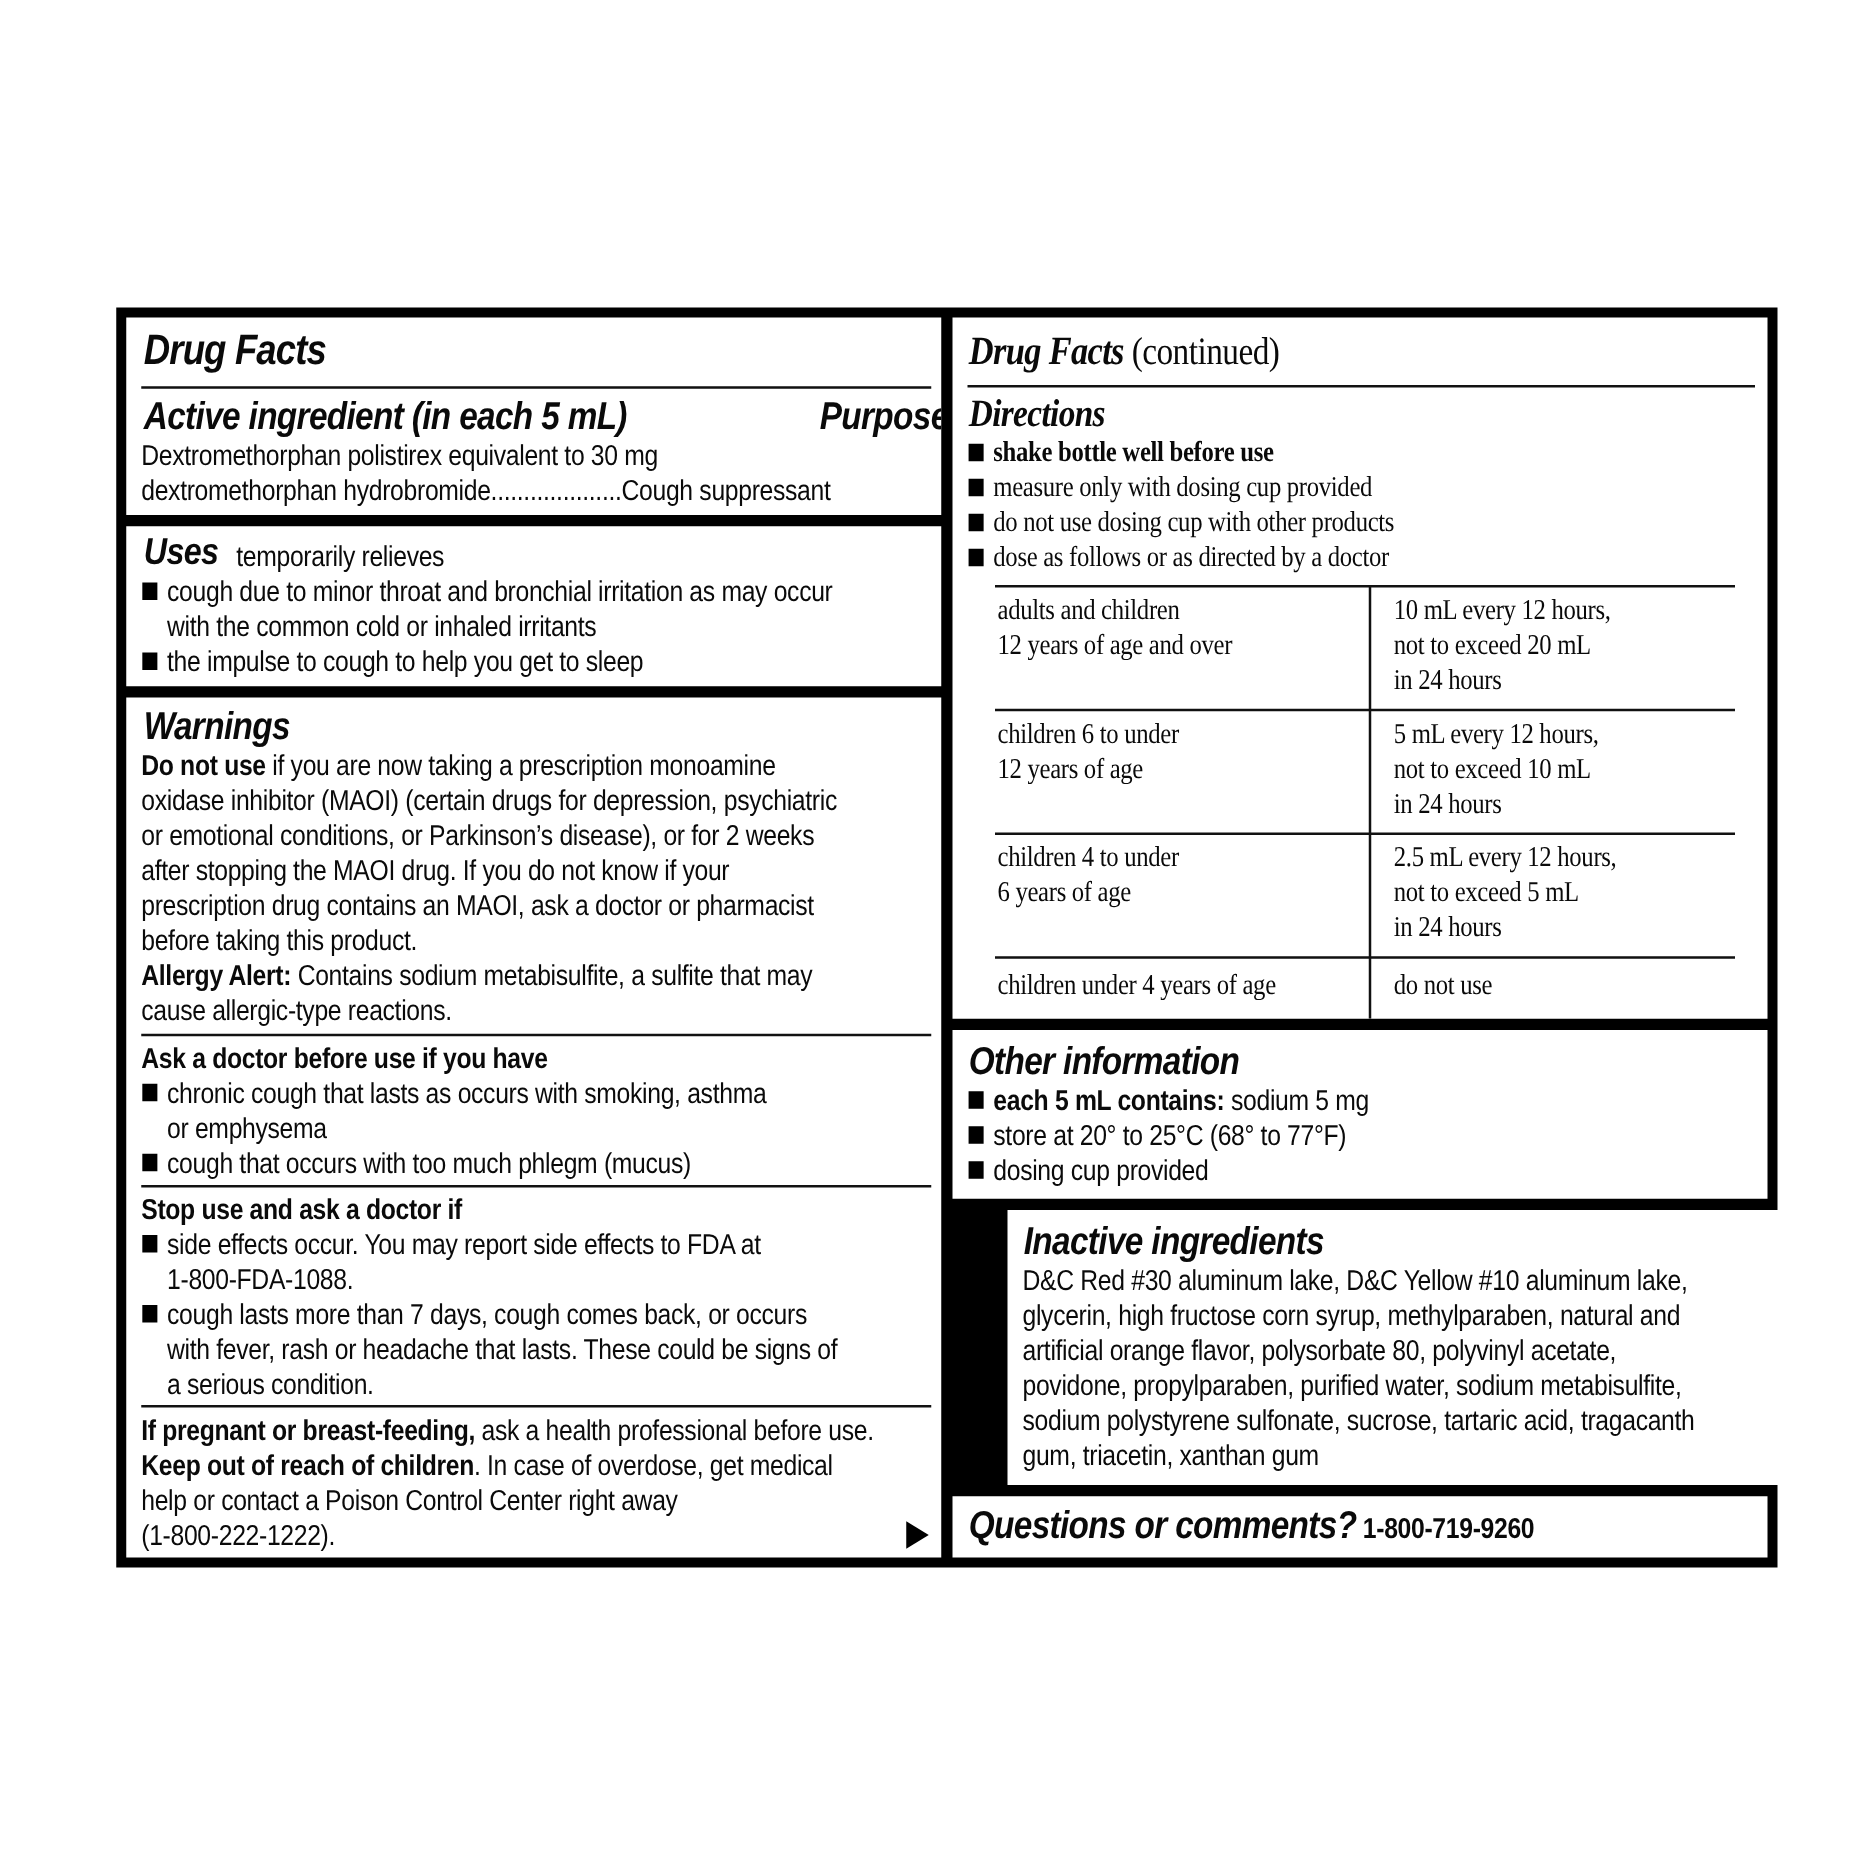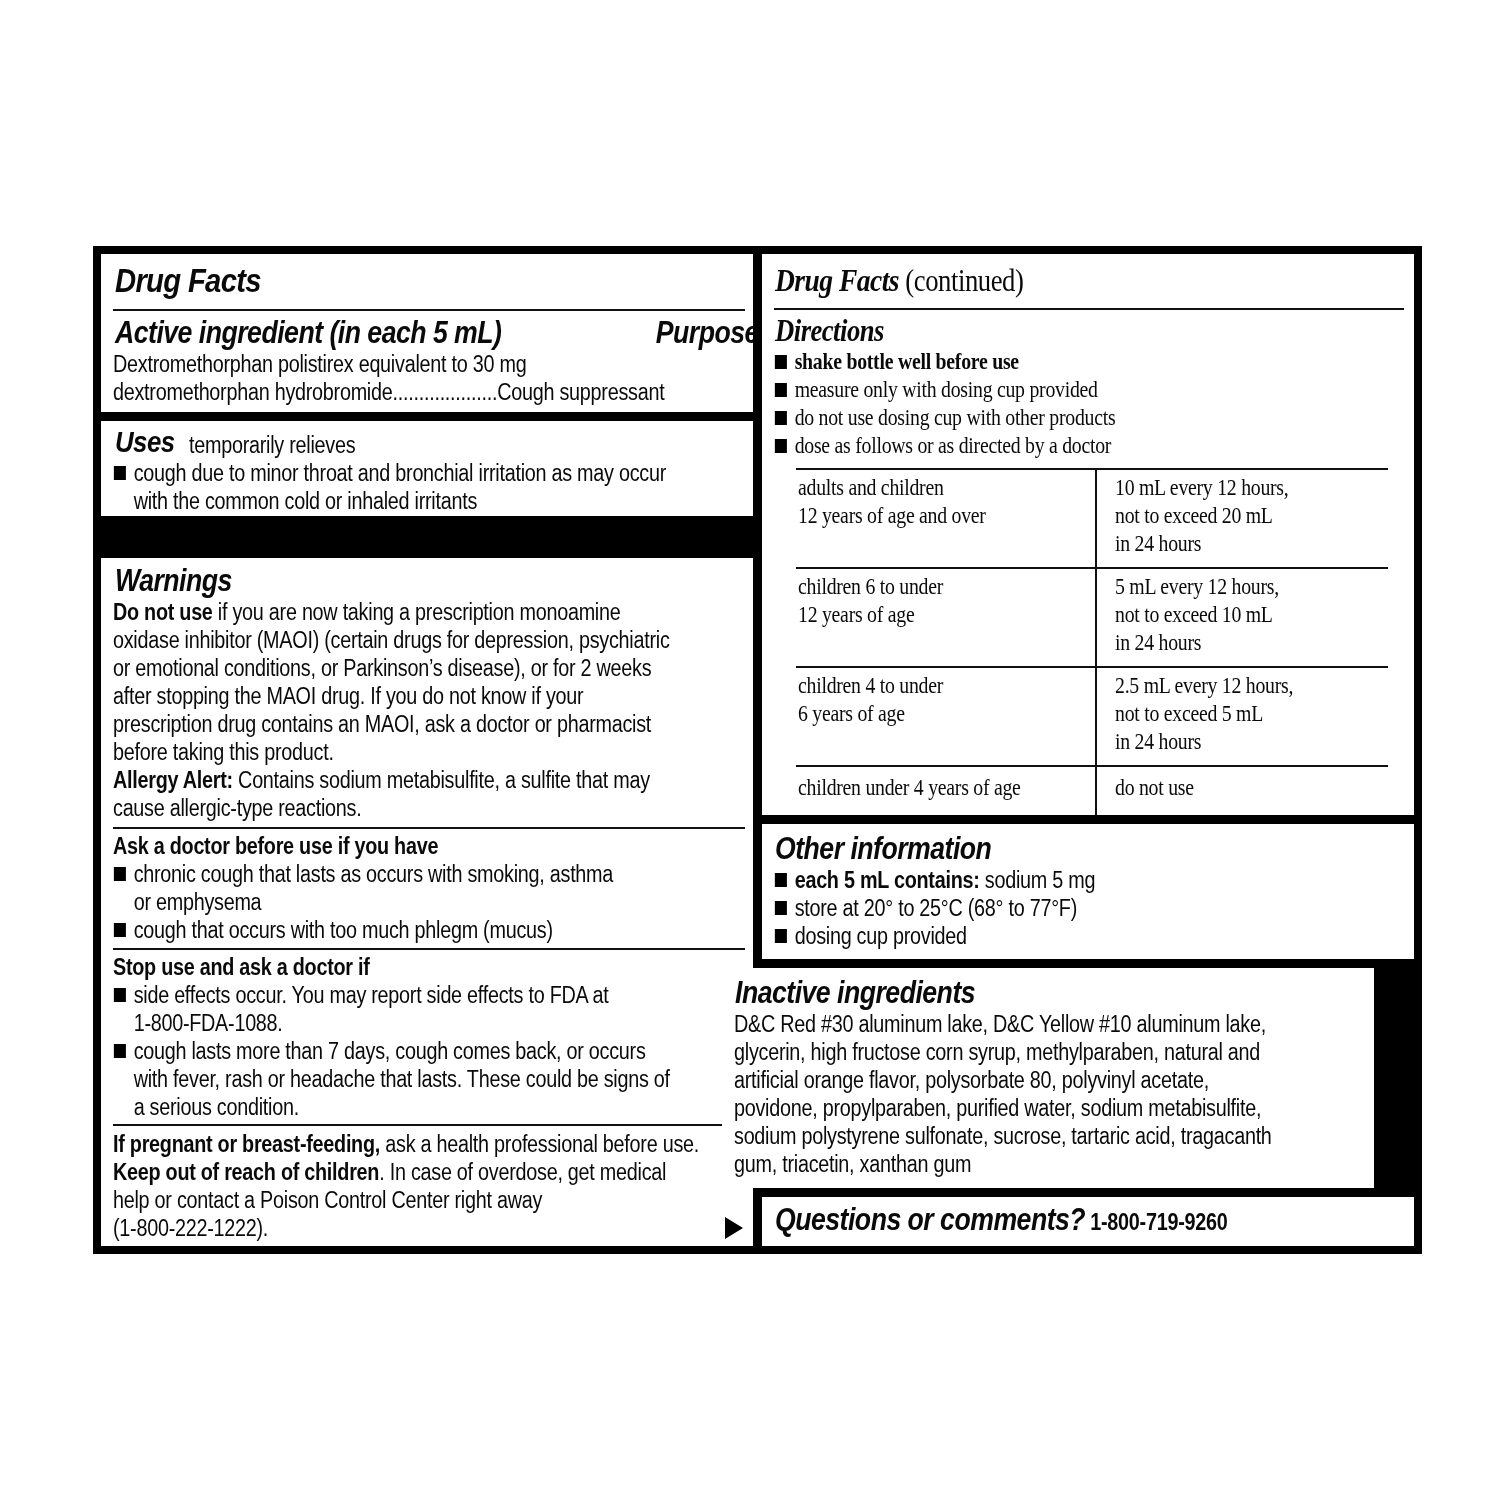--- a/index.html
+++ b/index.html
@@ -33,21 +33,21 @@
 
 <div class="panel" style="left:101px; top:254px; width:652px; height:158px;">
   <div class="h-main" style="position:absolute; left:14px; top:8px;">Drug Facts</div>
   <div class="hr" style="left:12px; right:8px; top:55px;"></div>
   <div class="h-sec" style="position:absolute; left:14px; top:62px;">Active ingredient (in each 5 mL)</div>
   <div class="h-sec" style="position:absolute; right:-6px; top:62px; transform-origin:right;">Purpose</div>
   <div class="txt" style="position:absolute; left:12px; top:96px;">Dextromethorphan polistirex equivalent to 30 mg</div>
   <div class="txt" style="position:absolute; left:12px; top:124px;">dextromethorphan hydrobromide....................Cough suppressant</div>
 </div>
 
-<div class="panel" style="left:101px; top:421px; width:652px; height:95px;">
+<div class="panel" style="left:101px; top:421px; width:652px; height:128px;">
   <div style="position:absolute; left:14px; top:4px; white-space:nowrap;">
     <span class="h-sec" style="display:inline-block; font-size:30px;">Uses</span>
   </div>
   <div class="txt" style="position:absolute; left:88px; top:10px;">temporarily relieves</div>
   <div class="txt bul" style="position:absolute; left:12px; top:38px;">
     <span class="sq"></span>
     <div>cough due to minor throat and bronchial irritation as may occur</div>
     <div>with the common cold or inhaled irritants</div>
   </div>
   <div class="txt bul" style="position:absolute; left:12px; top:94px;">
@@ -180,21 +180,21 @@
     <span class="sq"></span><span class="b">each 5 mL contains:</span><span> sodium 5 mg</span>
   </div>
   <div class="txt bul" style="position:absolute; left:12px; top:70px;">
     <span class="sq"></span><span>store at 20° to 25°C (68° to 77°F)</span>
   </div>
   <div class="txt bul" style="position:absolute; left:12px; top:98px;">
     <span class="sq"></span><span>dosing cup provided</span>
   </div>
 </div>
 
-<div class="panel" style="left:722px; top:968px; width:652px; height:220px;">
+<div class="panel" style="left:806px; top:968px; width:652px; height:220px;">
   <div class="h-sec" style="position:absolute; left:13px; top:8px;">Inactive ingredients</div>
   <div class="txt" style="position:absolute; left:12px; top:42px;">D&amp;C Red #30 aluminum lake, D&amp;C Yellow #10 aluminum lake,</div>
   <div class="txt" style="position:absolute; left:12px; top:70px;">glycerin, high fructose corn syrup, methylparaben, natural and</div>
   <div class="txt" style="position:absolute; left:12px; top:98px;">artificial orange flavor, polysorbate 80, polyvinyl acetate,</div>
   <div class="txt" style="position:absolute; left:12px; top:126px;">povidone, propylparaben, purified water, sodium metabisulfite,</div>
   <div class="txt" style="position:absolute; left:12px; top:154px;">sodium polystyrene sulfonate, sucrose, tartaric acid, tragacanth</div>
   <div class="txt" style="position:absolute; left:12px; top:182px;">gum, triacetin, xanthan gum</div>
 </div>
 
 <div class="panel" style="left:762px; top:1197px; width:652px; height:49px;">

